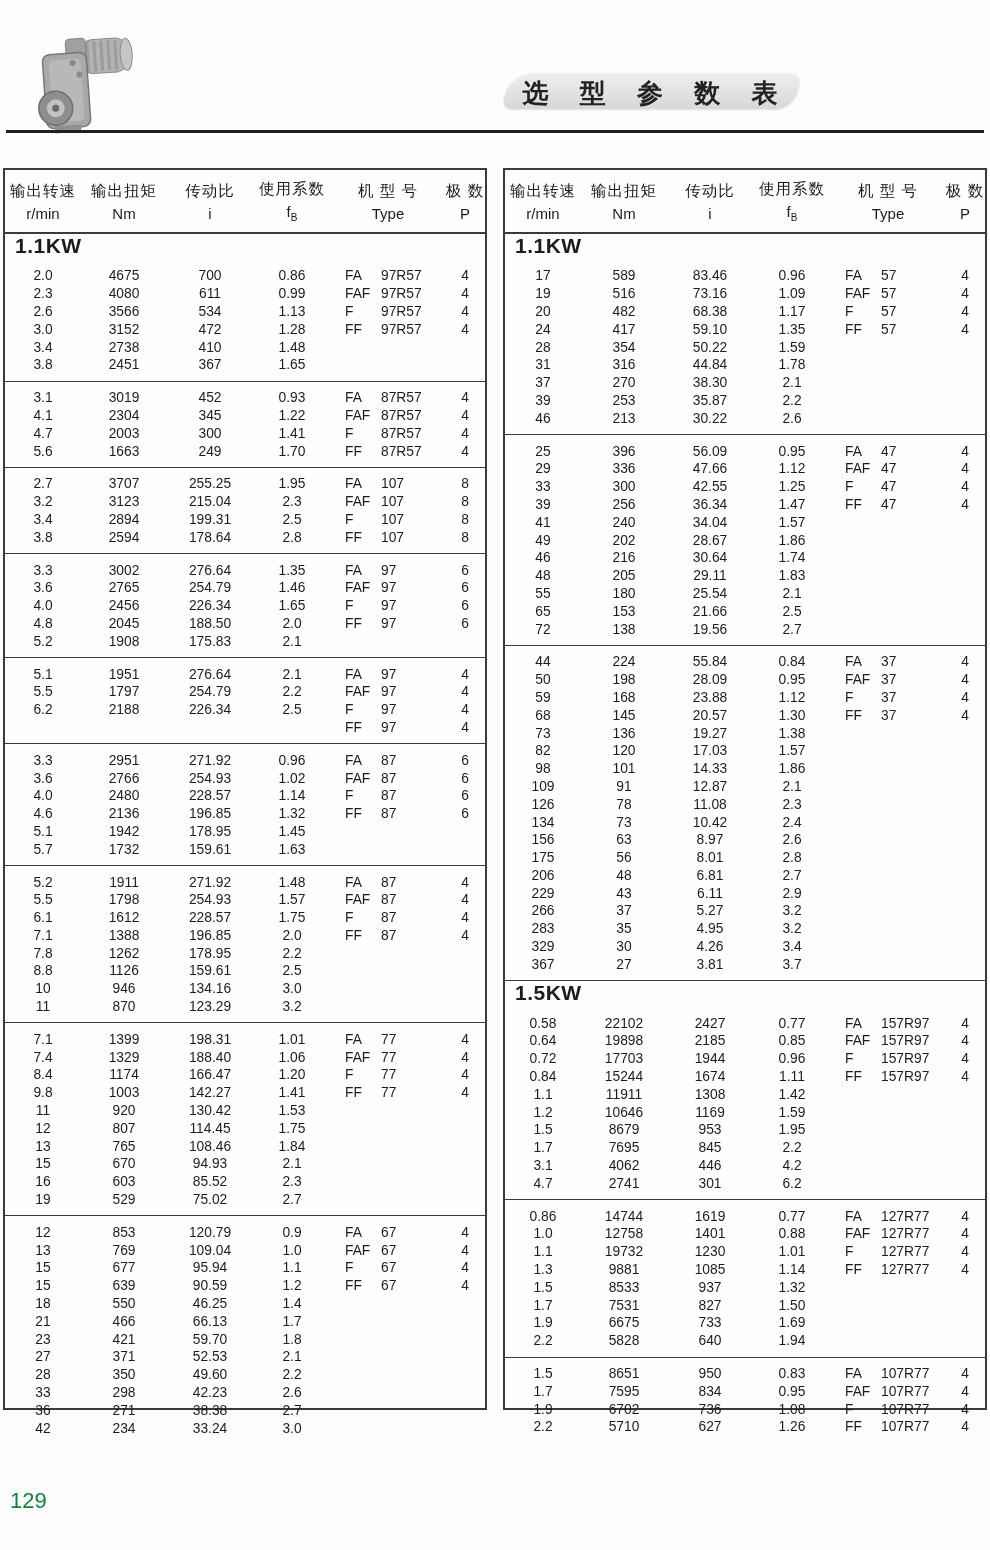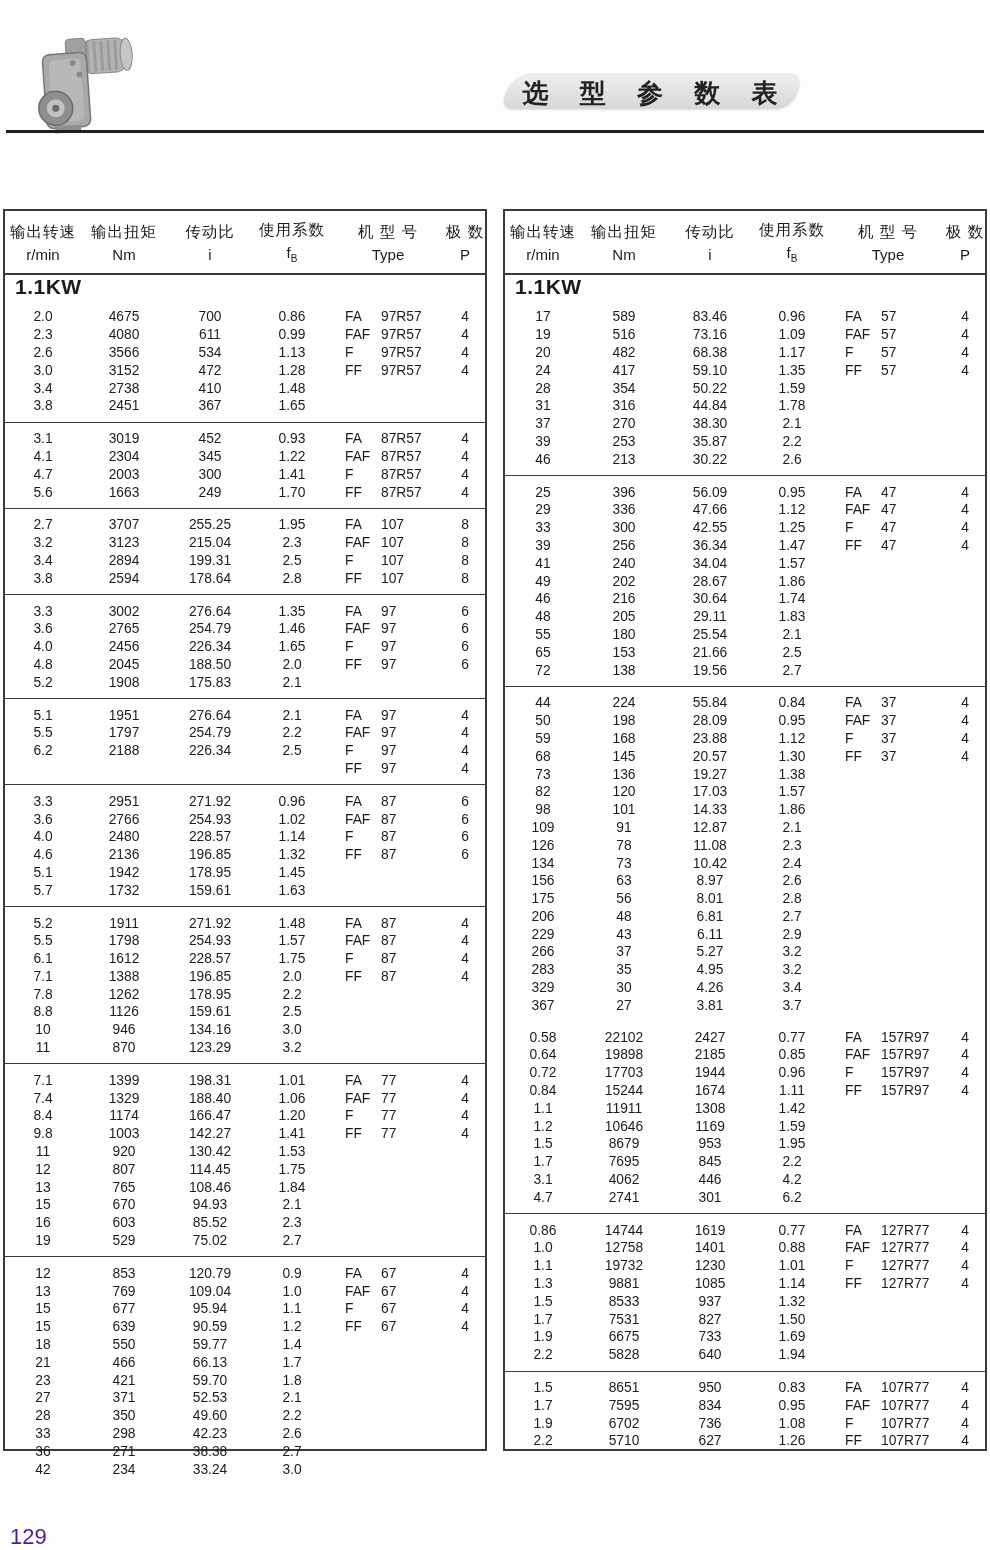--- a/index.html
+++ b/index.html
@@ -15,25 +15,25 @@
     background:linear-gradient(180deg,#efefef 0%,#e2e2e2 55%,#d7d7d7 100%);
     border-radius:22px 12px 18px 10px;transform:skewX(-14deg);
     box-shadow:0 1px 2px rgba(0,0,0,0.12);
   }
   .banner-text{
     position:absolute;left:516px;top:76px;width:280px;text-align:center;
     font-size:26px;font-weight:bold;letter-spacing:12px;color:#222;
     white-space:nowrap;
   }
   .motor{position:absolute;left:28px;top:22px;width:120px;height:118px;}
-  .pagenum{position:absolute;left:10px;top:1524px;font-size:22px;color:#4c1d95;}
+  .pagenum{position:absolute;left:10px;top:1488px;font-size:22px;color:#15803d;}
 
   .seltable{
     position:absolute;top:168px;width:484px;height:1242px;
-    border:2px solid #3a3a3a;background:#fefefe;box-sizing:border-box;margin-top:41px;
+    border:2px solid #3a3a3a;background:#fefefe;box-sizing:border-box;
   }
   .seltable.left{left:3px;}
   .seltable.right{left:503px;}
 
   .thead{
     display:grid;grid-template-columns:76px 86px 86px 78px 114px 40px;
     height:62px;border-bottom:2px solid #3a3a3a;
   }
   .th-cell{display:flex;flex-direction:column;justify-content:center;align-items:center;gap:3px;}
   .th-zh{font-size:15.5px;letter-spacing:1px;white-space:nowrap;}
@@ -617,21 +617,21 @@
           </div>
           <div class="drow">
             <div class="dcell">15</div>
             <div class="dcell">639</div>
             <div class="dcell">90.59</div>
             <div class="dcell">1.2</div>
           </div>
           <div class="drow">
             <div class="dcell">18</div>
             <div class="dcell">550</div>
-            <div class="dcell">59.77</div>
+            <div class="dcell">46.25</div>
             <div class="dcell">1.4</div>
           </div>
           <div class="drow">
             <div class="dcell">21</div>
             <div class="dcell">466</div>
             <div class="dcell">66.13</div>
             <div class="dcell">1.7</div>
           </div>
           <div class="drow">
             <div class="dcell">23</div>
@@ -1024,20 +1024,21 @@
             <div class="tmodel">37</div>
             <div class="tp">4</div>
           </div>
           <div class="trow">
             <div class="tprefix">FF</div>
             <div class="tmodel">37</div>
             <div class="tp">4</div>
           </div>
         </div>
       </div>
+      <div class="section-label with-line">1.5KW</div>
       <div class="block">
         <div class="rows">
           <div class="drow">
             <div class="dcell">0.58</div>
             <div class="dcell">22102</div>
             <div class="dcell">2427</div>
             <div class="dcell">0.77</div>
           </div>
           <div class="drow">
             <div class="dcell">0.64</div>

